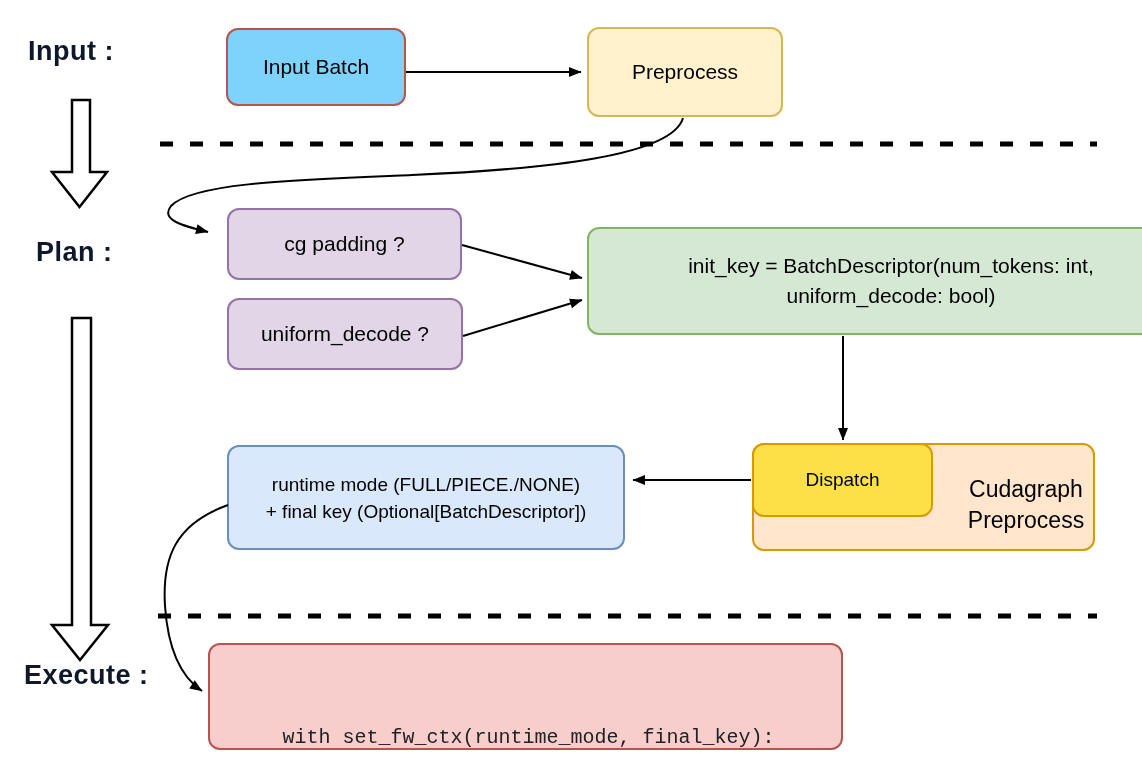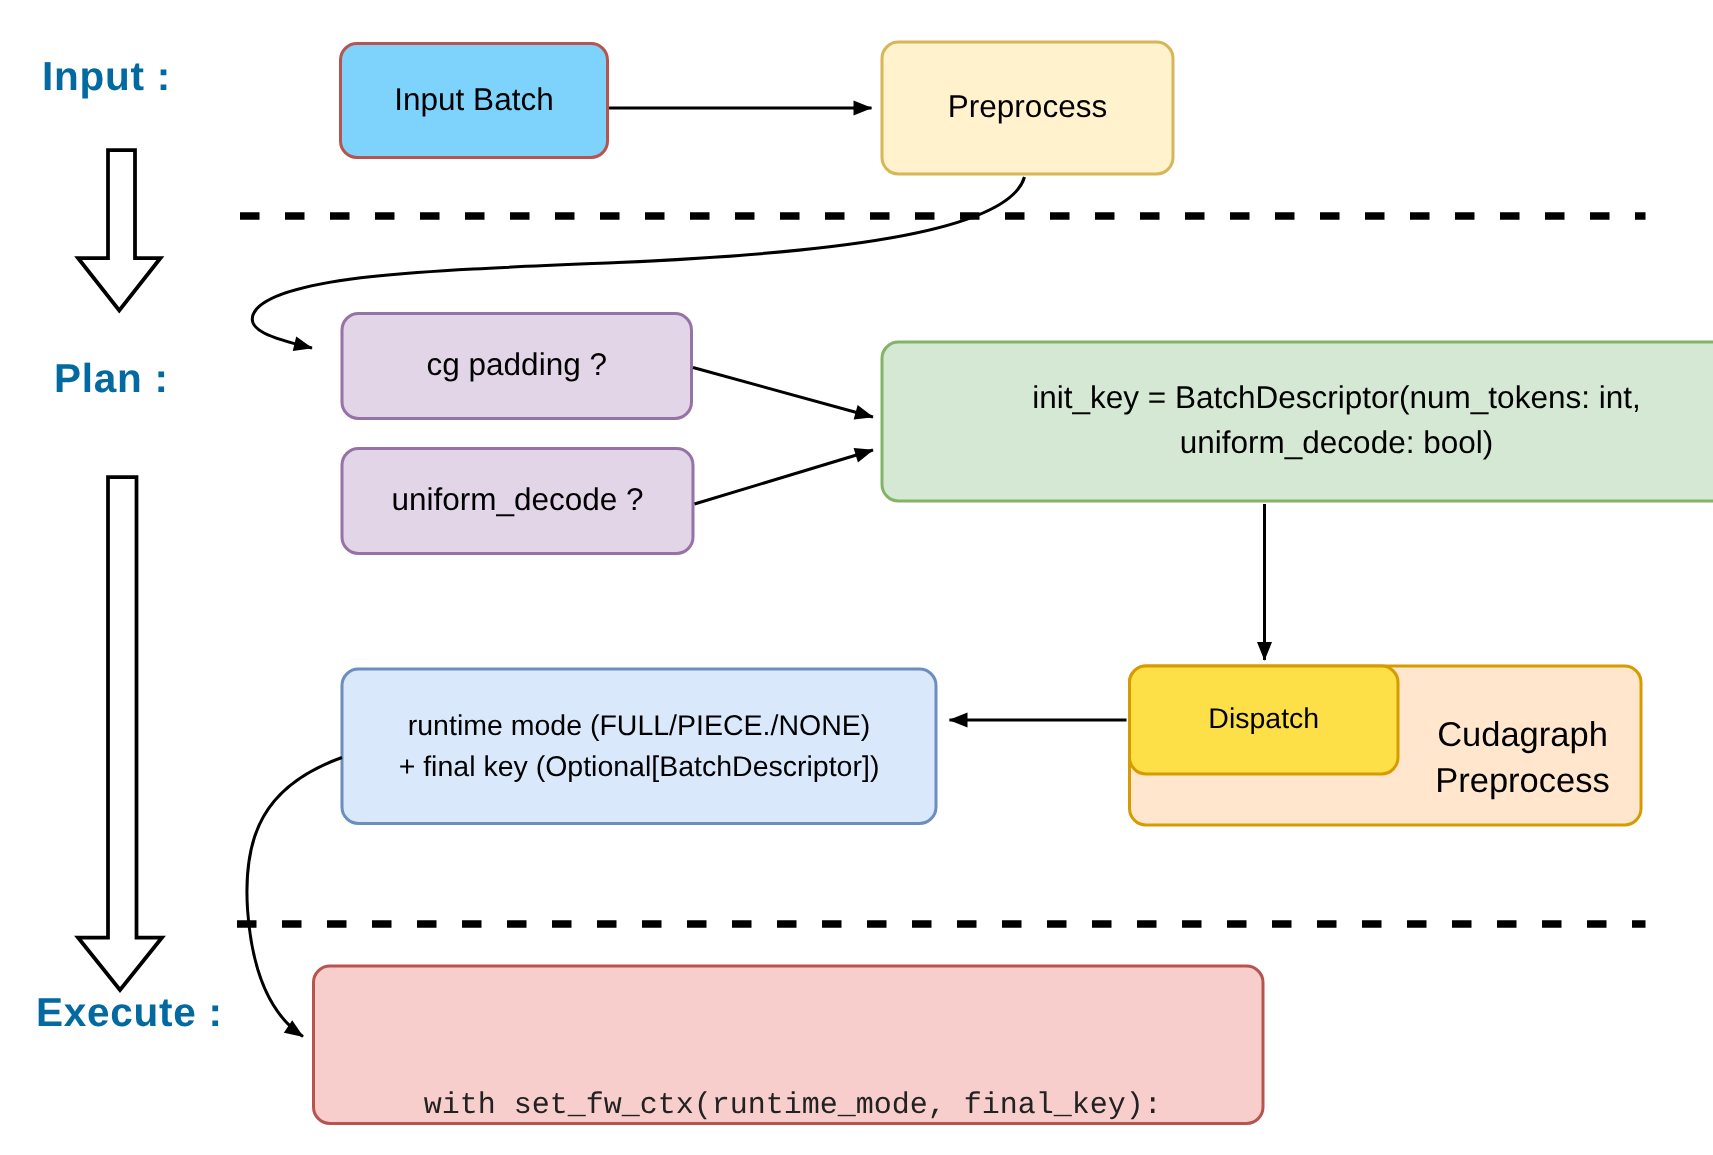--- a/index.html
+++ b/index.html
@@ -10,37 +10,37 @@
     font-family:"Liberation Sans","DejaVu Sans",sans-serif;
     color:#000;
     overflow:hidden;
   }
   #arrow-layer{
     position:absolute;left:0;top:0;width:1142px;height:770px;
     z-index:3;pointer-events:none;
   }
   .stage-label{
     position:absolute;z-index:2;
-    font-weight:bold;font-size:27px;color:#0369a1;
+    font-weight:bold;font-size:27px;color:#0f172a;
     white-space:nowrap;letter-spacing:0.5px;
   }
   .node{
     position:absolute;z-index:2;
     border:2px solid #000;border-radius:12px;
     display:flex;align-items:center;justify-content:center;
     text-align:center;box-sizing:border-box;
   }
   .node .lines{width:100%;}
   .lbl{font-size:21px;}
   .node-init-key .line{font-size:21px;line-height:30px;}
   .node-runtime .line{font-size:19px;line-height:27px;}
   .node-dispatch .lbl{font-size:19px;}
   .cud-text .line{font-size:23px;line-height:31px;}
   .cud-text{
-    position:absolute;left:181px;top:0;width:160px;height:120px;
+    position:absolute;left:192px;top:0;width:160px;height:120px;
     display:flex;align-items:center;justify-content:flex-start;z-index:2;
   }
   .node-execute{
     justify-content:center;align-items:flex-start;
   }
   .code{
     font-family:"Liberation Mono","DejaVu Sans Mono",monospace;
     font-size:20px;line-height:28px;
     white-space:pre;text-align:left;
     padding:23px 0 0 6px;

